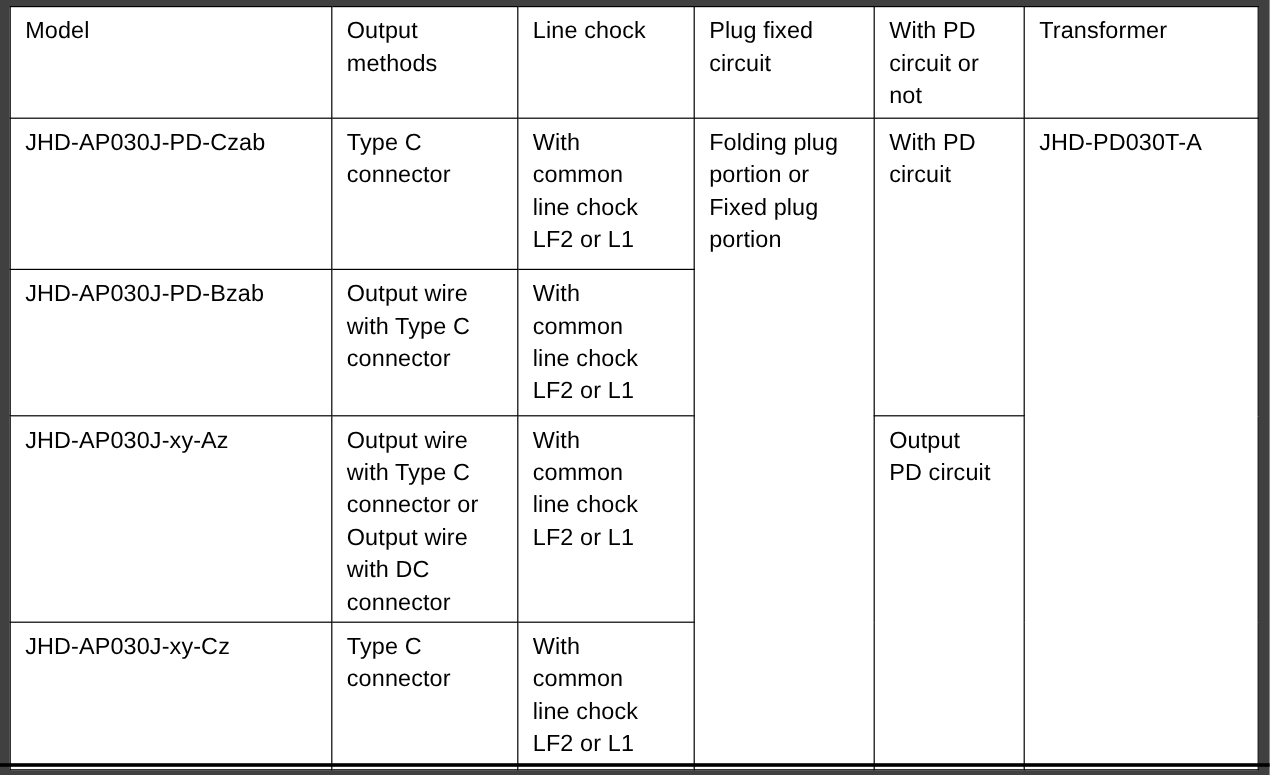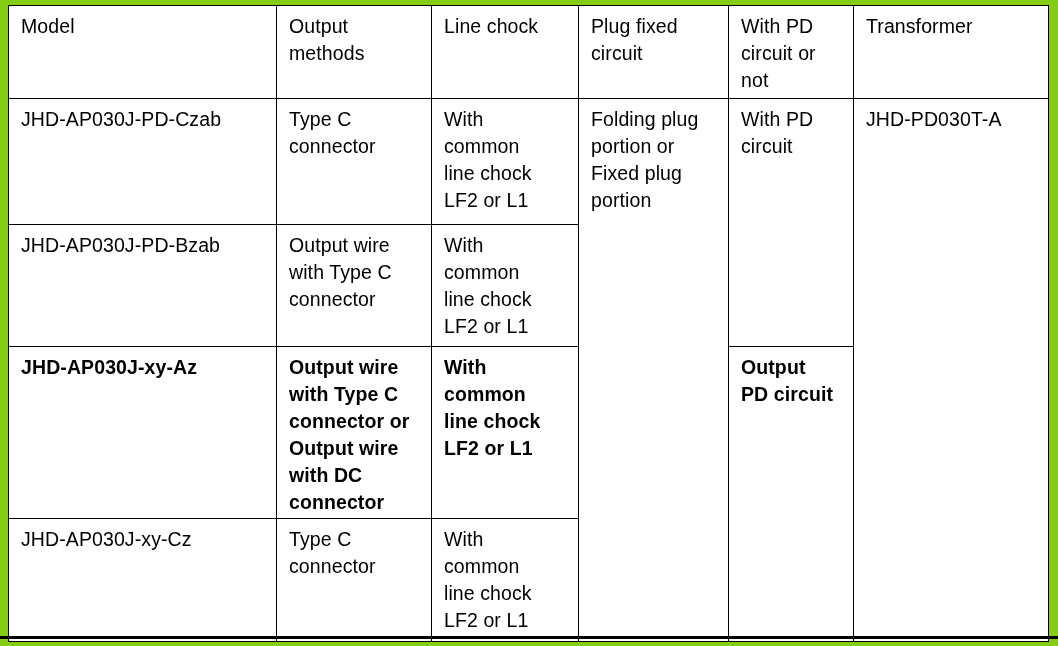--- a/index.html
+++ b/index.html
@@ -11,21 +11,21 @@
     width: 1058px;
     height: 646px;
     overflow: hidden;
     font-family: "Liberation Sans", sans-serif;
     color: #000000;
   }
   #page {
     position: relative;
     width: 1058px;
     height: 646px;
-    background: #84cc16;
+    background: #404040;
   }
   table.spec-table {
     position: absolute;
     left: 8px;
     top: 5px;
     width: 1040px;
     border-collapse: collapse;
     table-layout: fixed;
     background: #ffffff;
   }
@@ -43,21 +43,21 @@
   col.c-model       { width: 268px; }
   col.c-output      { width: 155px; }
   col.c-chock       { width: 147px; }
   col.c-plug        { width: 150px; }
   col.c-pd          { width: 125px; }
   col.c-transformer { width: 195px; }
 
   tr.row-head td    { height: 85px; }
   tr.row-1 td       { height: 118px; margin-top: 16px; }
   tr.row-2 td       { height: 114px; }
-  tr.row-3 td       { height: 164px; font-weight: bold; }
+  tr.row-3 td       { height: 164px; }
   tr.row-4 td       { height: 115px; }
 
   
   #bottom-rule {
     position: absolute;
     left: 0px;
     top: 636px;
     width: 1058px;
     height: 3px;
     background: #000000;

